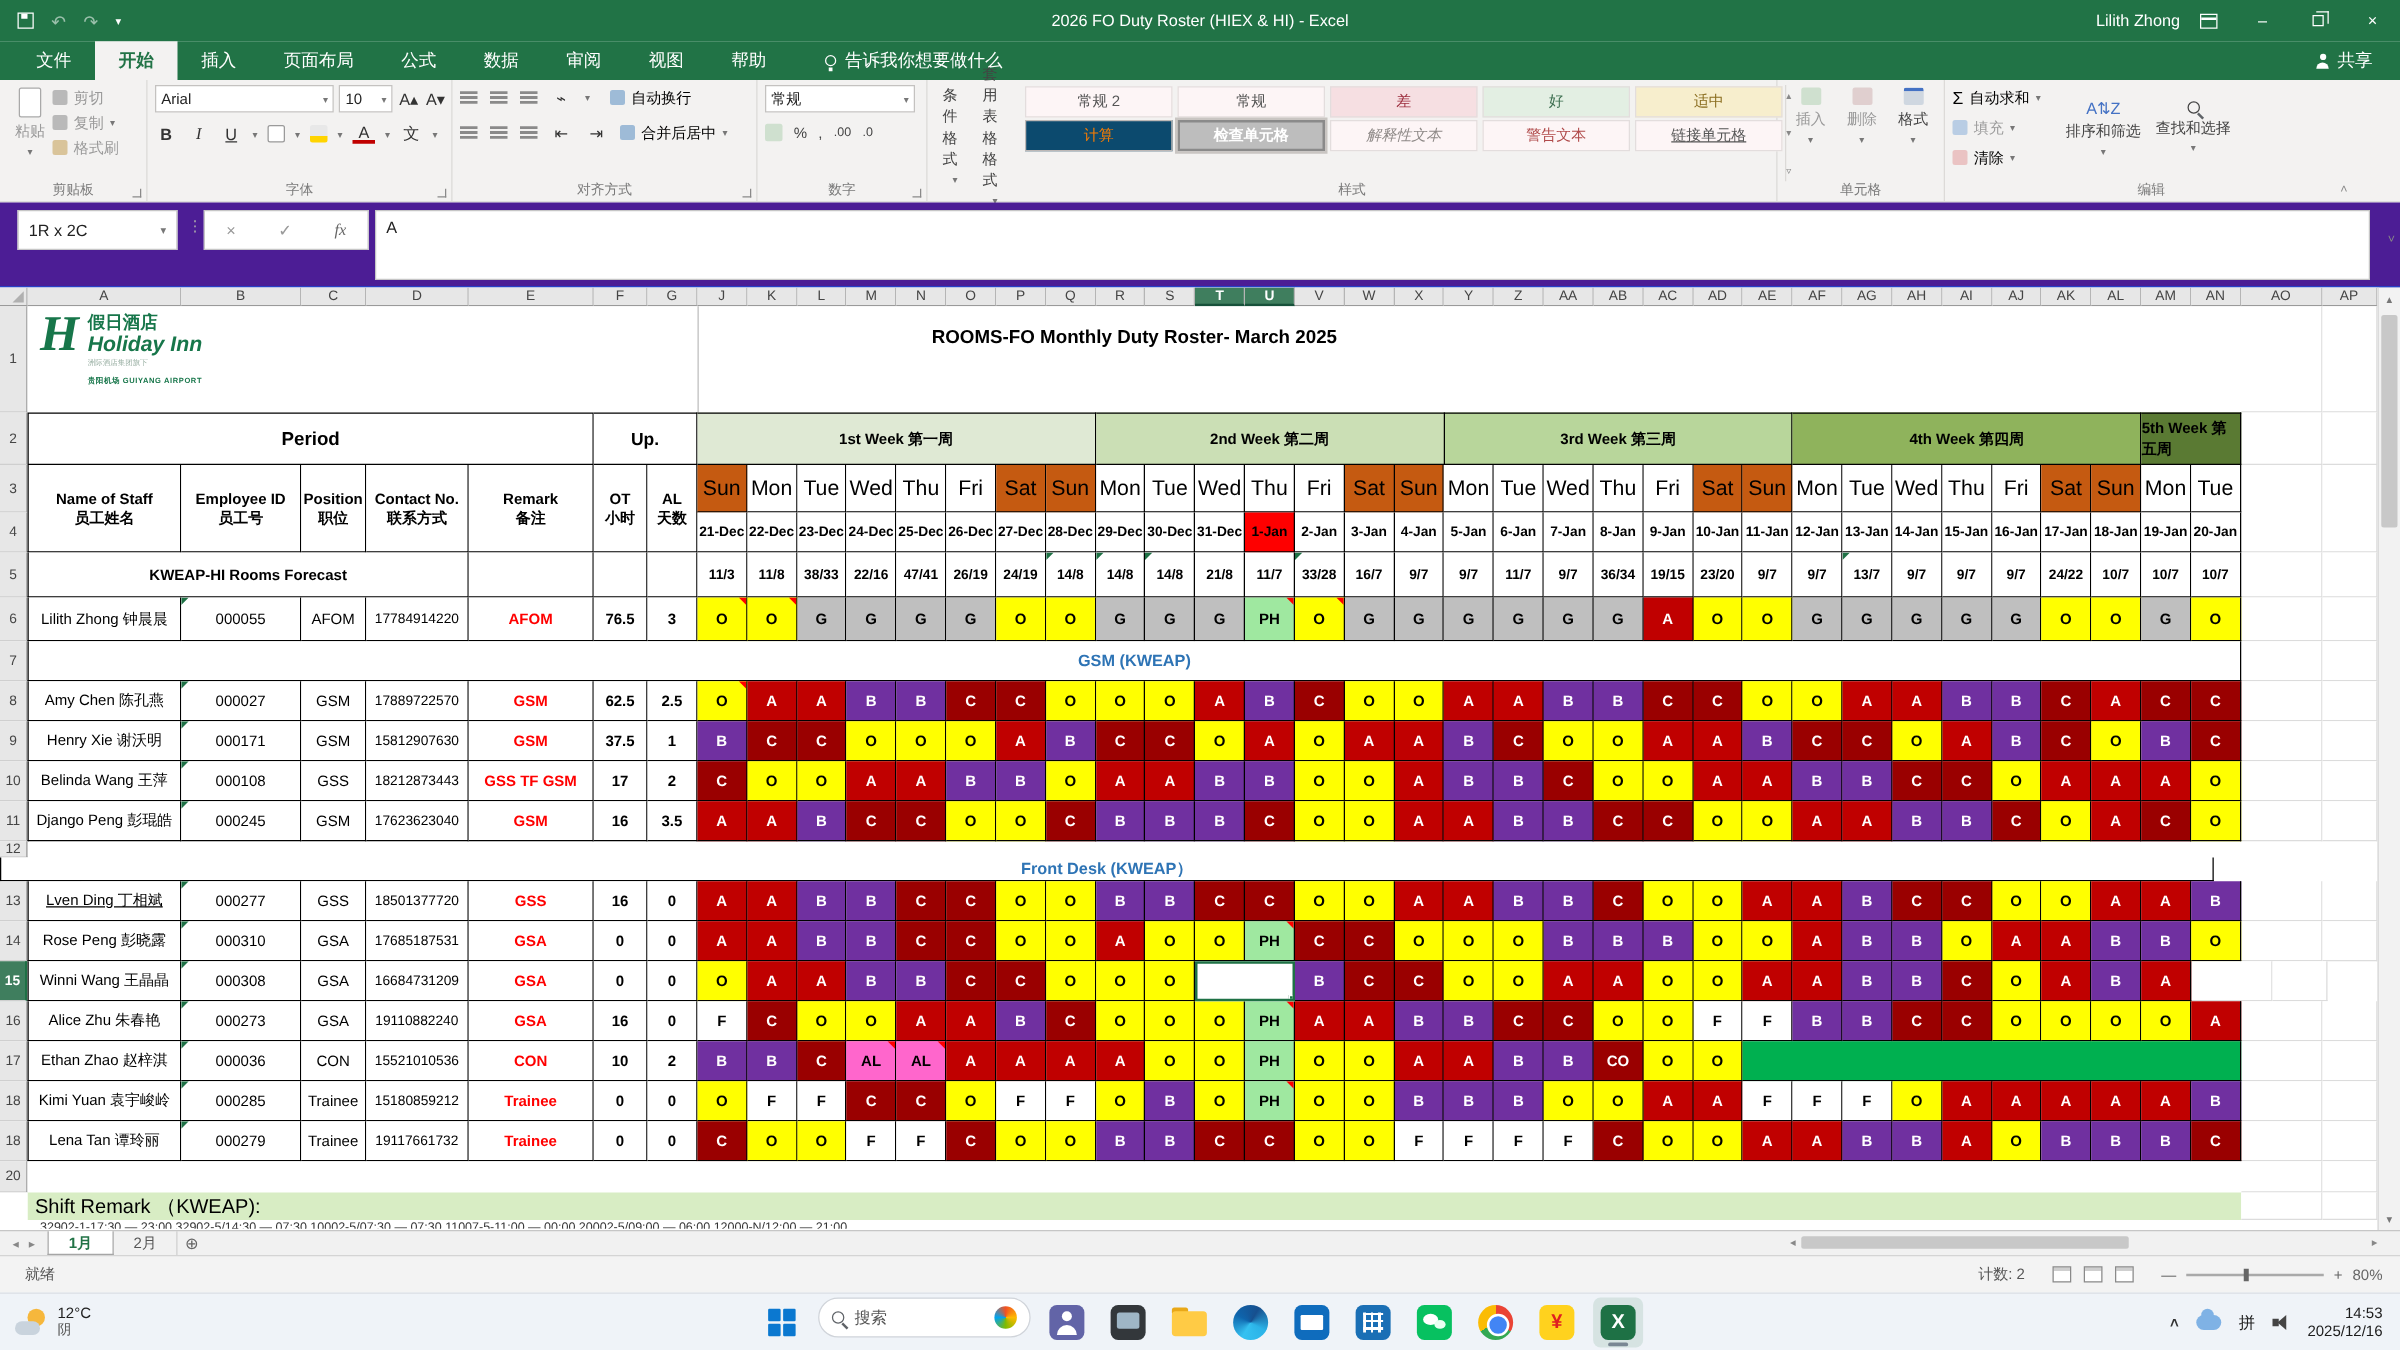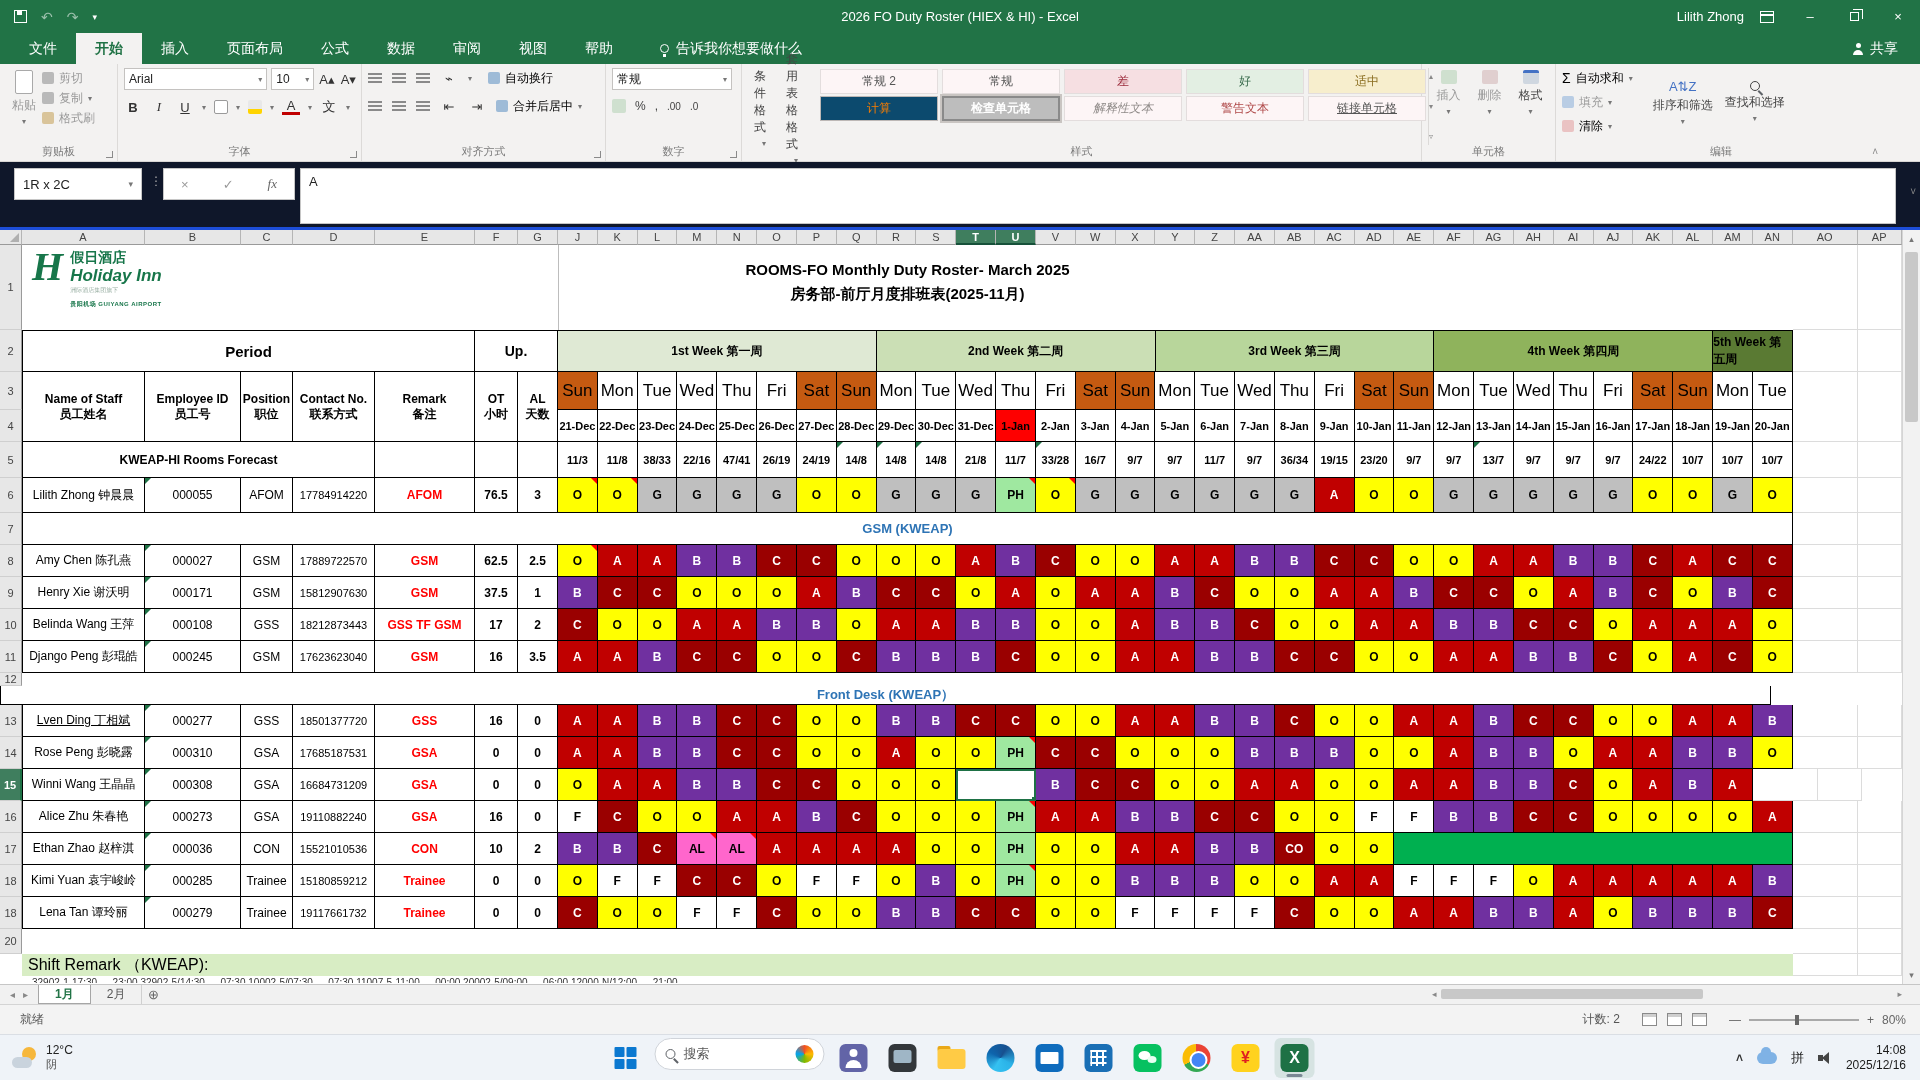--- a/index.html
+++ b/index.html
@@ -52,21 +52,21 @@
 .g-good{background:#e3efe3;color:#3c6e4f}
 .g-mid{background:#f7eecd;color:#8a6d1f}
 .g-calc{background:#0c4a6e;color:#fa7d00;border:1px solid #bdb8b6}
 .g-check{background:#bdbdbd;color:#fff;font-weight:bold;border:2px solid #8a8a8a;outline:2px solid #c9c5c2}
 .g-expl{color:#8f8a88;font-style:italic}
 .g-warn{color:#b04a4a}
 .g-link{text-decoration:underline}
 .galscroll{width:16px;display:flex;flex-direction:column;align-items:center;justify-content:space-between;padding:4px 0;color:#888;font-size:8px;border-left:1px solid #dcdad8}
 .collapse{position:absolute;right:8px;bottom:4px;color:#888;font-size:10px}
 
-.fbar{position:absolute;left:0;top:162px;width:1920px;height:68px;background:#0f172a;border-bottom:3px solid #1d4ed8}
+.fbar{position:absolute;left:0;top:162px;width:1920px;height:68px;background:#4c1d95;border-bottom:1px solid #1d4ed8}
 .namebox{position:absolute;left:14px;top:6px;width:128px;height:32px;background:#fff;border:1px solid #c6c6c6;display:flex;align-items:center;padding:0 8px;font-size:13px;color:#222}
 .namebox .dd{margin-left:auto;font-size:9px;color:#777}
 .fdots{position:absolute;left:150px;top:12px;color:#aaa;font-size:12px;letter-spacing:0}
 .fxbox{position:absolute;left:163px;top:6px;width:132px;height:32px;background:#fff;border:1px solid #c6c6c6;display:flex;align-items:center;justify-content:space-around;color:#9a9a9a;font-size:13px}
 .fxbox .fx{font-family:"Liberation Serif",serif;font-style:italic;color:#666}
 .fcontent{position:absolute;left:300px;top:6px;width:1596px;height:56px;background:#fff;border:1px solid #c6c6c6;font-size:13px;color:#222;padding:5px 8px}
 .fexp{position:absolute;right:4px;top:24px;color:#888;font-size:10px}
 
 #sheet{position:absolute;left:0;top:230px;width:1902px;height:754px;background:#fff;overflow:hidden}
 .srow{position:absolute;left:0;display:flex;align-items:stretch}
@@ -488,21 +488,20 @@
           <div class="logo">
             <div class="logoH">H</div>
             <div class="logotx">
               <div class="l1">假日酒店</div>
               <div class="l2">Holiday Inn</div>
               <div class="l3">洲际酒店集团旗下</div>
               <div class="l4">贵阳机场 GUIYANG AIRPORT</div>
             </div>
           </div>
           <div class="sttl" style="top: 16px;">ROOMS-FO Monthly Duty Roster- March 2025</div>
-          <div class="sttl" style="top: 40px;">房务部-前厅月度排班表(2025-11月)</div>
         </div>
         <div class="ghost" style="width: 65px;"></div>
         <div class="ghost" style="width: 44px;"></div>
       </div>
       <div class="srow" style="top: 100px; height: 42px; width: 1902px;">
         <div class="gut" style="width: 22px;">2</div>
         <div class="c bl bt bold" style="width: 453px; font-size: 15px;">Period</div>
         <div class="c bt bold" style="width: 83px; font-size: 14px;">Up.</div>
         <div class="c bt bold" style="width: 318.72px; background: rgb(223, 233, 212); font-size: 12px;">1st Week 第一周</div>
         <div class="c bt bold" style="width: 278.88px; background: rgb(203, 223, 181); font-size: 12px;">2nd Week 第二周</div>
@@ -1348,18 +1347,18 @@
       <div class="tbi active">
           <span class="ic excel">X</span>
         </div>
     </div>
     <div class="tray">
       <span class="chev">˄</span>
       <span class="cloudic"></span>
       <span class="ime">拼</span>
       <span class="spk"></span>
       <div class="clock">
-        <span>14:08</span>
+        <span>14:53</span>
         <span>2025/12/16</span>
       </div>
     </div>
   </div>
 </div>
 
 </body></html>

